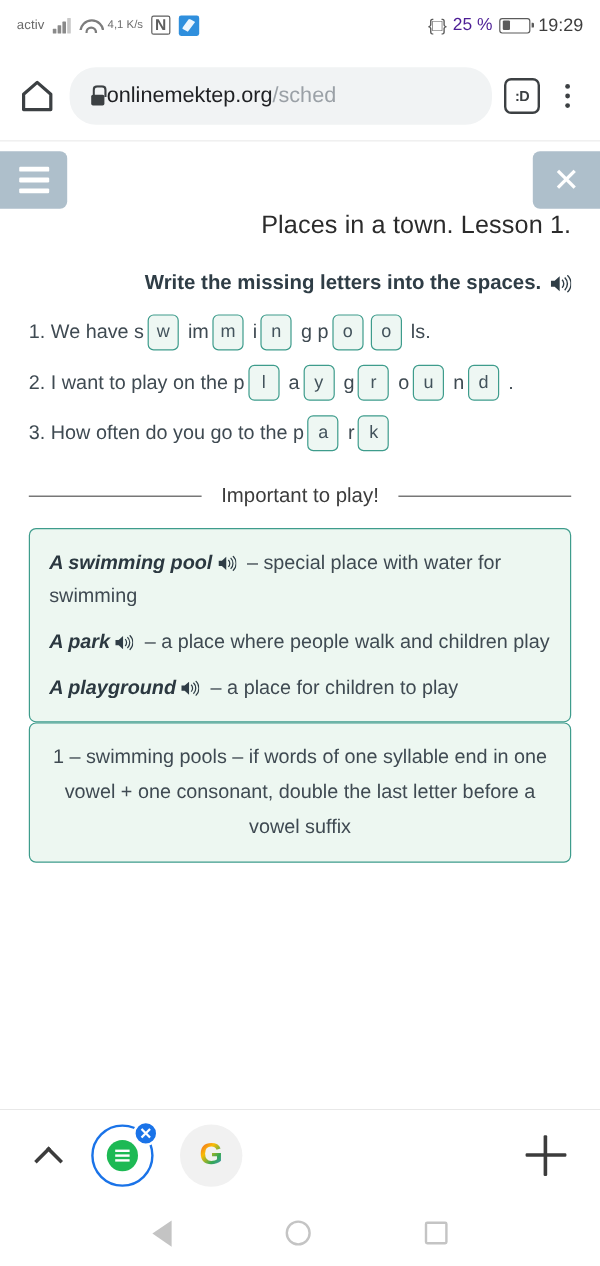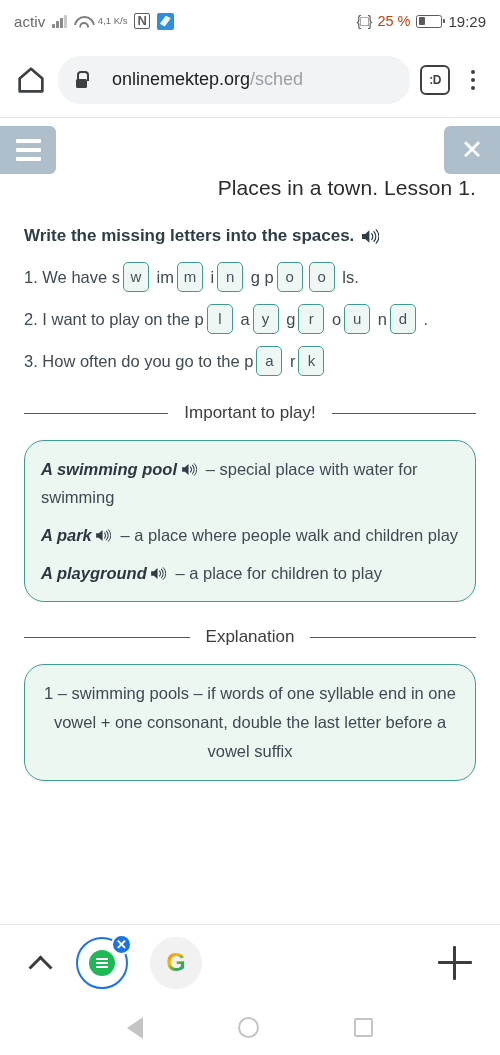--- a/index.html
+++ b/index.html
@@ -14,21 +14,21 @@
   
   .statusbar {
     height: 42px; flex: 0 0 42px;
     background: #ffffff;
     display: flex; align-items: center;
     padding: 0 14px;
     color: #5b5b5b;
   }
   .sb-left { display: flex; align-items: center; gap: 7px; }
   .sb-right { display: flex; align-items: center; gap: 6px; margin-left: auto; }
-  .carrier { font-size: 15px; color: #6a6a6a; letter-spacing: .1px; }
+  .carrier { font-size: 11px; color: #6a6a6a; letter-spacing: .1px; }
   .signal { display: flex; align-items: flex-end; gap: 1.5px; height: 13px; }
   .signal i { width: 2.5px; background: #8a8a8a; display: block; border-radius: .5px; }
   .signal i:nth-child(1){ height: 4px; }
   .signal i:nth-child(2){ height: 7px; }
   .signal i:nth-child(3){ height: 10px; }
   .signal i:nth-child(4){ height: 13px; background:#c9c9c9; }
   .wifi { width: 17px; height: 13px; position: relative; }
   .wifi::before {
     content:""; position:absolute; left:0; top:1px; width:17px; height:17px;
     border:2.2px solid #7d7d7d; border-radius:50%;
@@ -48,21 +48,21 @@
   .appicon {
     width: 17px; height: 17px; background:#2f8fdd; border-radius:2px;
     position: relative; overflow:hidden;
   }
   .appicon::after {
     content:""; position:absolute; left:3px; top:3px; width:11px; height:11px;
     background:#ffffff; clip-path: polygon(0 75%, 55% 0, 100% 25%, 45% 100%);
     opacity:.92;
   }
   .vibrate { font-size: 14px; color:#5b5b5b; letter-spacing:-1px; }
-  .pct { font-size: 14.5px; color:#c2410c;text-align:right; }
+  .pct { font-size: 14.5px; color:#4c1d95;text-align:right; }
   .battery {
     width: 26px; height: 13px; border: 1.8px solid #5b5b5b; border-radius: 2.5px;
     position: relative; padding: 1.4px;
   }
   .battery::after {
     content:""; position:absolute; right:-4px; top:3.5px; width:2.5px; height:4px;
     background:#5b5b5b; border-radius:0 1px 1px 0;
   }
   .battery i { display:block; height:100%; width:30%; background:#5b5b5b; border-radius:1px; }
   .clock { font-size: 15px; color:#3d3d3d; }
@@ -72,21 +72,21 @@
     height: 76px; flex: 0 0 76px;
     background:#ffffff;
     display:flex; align-items:center;
     padding: 0 14px; gap: 10px;
     border-bottom: 1px solid #e6e6e6;
   }
   .home-icon { width: 34px; height: 34px; position: relative; flex:0 0 34px; }
   .home-icon svg { width: 100%; height: 100%; }
   .omnibox {
     flex: 1 1 auto; height: 48px; background:#f1f3f4; border-radius: 22px;
-    display:flex; align-items:center; padding: 16px 16px; gap: 24px;
+    display:flex; align-items:center; padding: 16px 16px; gap: 1px;
     overflow: hidden;
   }
   .lock { width: 14px; height: 17px; flex:0 0 14px; position: relative; }
   .lock::before {
     content:""; position:absolute; left:1.5px; bottom:0; width:11px; height:9px;
     background:#3c4043; border-radius:1.5px;
   }
   .lock::after {
     content:""; position:absolute; left:3.3px; top:0; width:7.4px; height:8px;
     border:2.2px solid #3c4043; border-bottom:none; border-radius:4px 4px 0 0;
@@ -119,21 +119,21 @@
   .burger { display:flex; flex-direction:column; gap:5px; }
   .burger i { display:block; width:25px; height:4px; background:#ffffff; border-radius:1px; }
   .xmark { color:#ffffff; font-size: 27px; line-height: 1; font-weight: 500; }
 
   .lesson-title {
     font-size: 21px; color:#2b2b2b; font-weight: 400;
     margin-top: 2px; margin-bottom: 26px; letter-spacing:.1px;text-align:right;
   }
   .instruction {
     font-size: 17px; font-weight: bold; color:#2f3d46;
-    display:flex; align-items:center; gap: 8px; margin-bottom: 14px;
+    display:flex; align-items:center; gap: 8px; margin-bottom: 14px; justify-content: flex-end;
   }
   .q-line {
     font-size: 16.5px; color:#3f4a52; margin-bottom: 8px;
     display:flex; align-items:center; flex-wrap: wrap; line-height: 34px;
   }
   .q-line .txt { white-space: pre; }
   .blank {
     display:inline-flex; align-items:center; justify-content:center;
     min-width: 26px; height: 30px; padding: 0 5px;
     border: 1.6px solid #3e9c8c; border-radius: 5px;
@@ -151,21 +151,21 @@
     margin: 24px 0 16px 0;
   }
   .divider .ln { flex: 1 1 auto; height: 1px; background:#565656; }
   .divider .lbl {
     font-size: 17px; color:#3c3c3c; text-align:center;
     max-width: 150px; line-height: 22px;
   }
 
   
   .info-box {
-    border: 1.4px solid #3e9c8c; border-radius: 20px;
+    border: 1.4px solid #3e9c8c; border-radius: 6px;
     background: #edf7f1; padding: 14px 16px;
   }
   .vocab-item {
     font-size: 16.5px; color:#3f4a52; line-height: 28px; margin-bottom: 10px;
   }
   .vocab-item:last-child { margin-bottom: 0; }
   .vocab-item b { font-style: italic; font-weight: bold; color:#2b3840; }
   .exp-line { font-size: 16.5px; color:#3f4a52; line-height: 29px; text-align: center; }
   .clipped { position: relative; }
 
@@ -355,25 +355,20 @@
             <path d="M13.8 0.4a9.8 9.8 0 010 14.2" stroke="#2f3d46" stroke-width="1.1" fill="none"></path>
           </svg>&nbsp;</span><span> – a place where people walk and children play</span></div>
       <div class="vocab-item"><b>A playground</b><span class="spk">&nbsp;<svg width="15" height="13" viewBox="0 0 17 15" fill="#2f3d46">
             <path d="M0 5h3.2L7.4 1.2v12.6L3.2 10H0z"></path>
             <path d="M9.4 4.2a4.6 4.6 0 010 6.6" stroke="#2f3d46" stroke-width="1.2" fill="none"></path>
             <path d="M11.6 2.2a7.4 7.4 0 010 10.6" stroke="#2f3d46" stroke-width="1.2" fill="none"></path>
             <path d="M13.8 0.4a9.8 9.8 0 010 14.2" stroke="#2f3d46" stroke-width="1.1" fill="none"></path>
           </svg>&nbsp;</span><span> – a place for children to play</span></div>
     </div>
 
-  <div class="divider">
-    <span class="ln"></span>
-    <span class="lbl">Explanation</span>
-    <span class="ln"></span>
-  </div>
 
   <div class="info-box clipped">
     <div class="exp-line">1 – swimming pools – if words of one syllable end in one vowel + one consonant, double the last letter before a vowel suffix</div>
   </div>
 </div>
 
 <div class="tabstrip">
   <span class="chev"></span>
   <span class="tab-item active">
     <span class="tab-circle">

